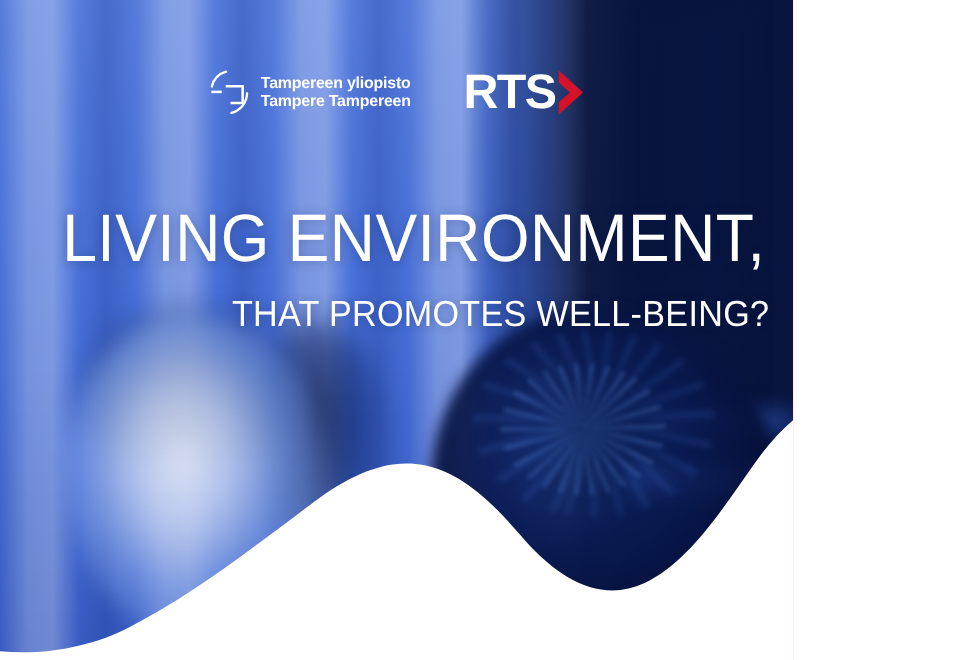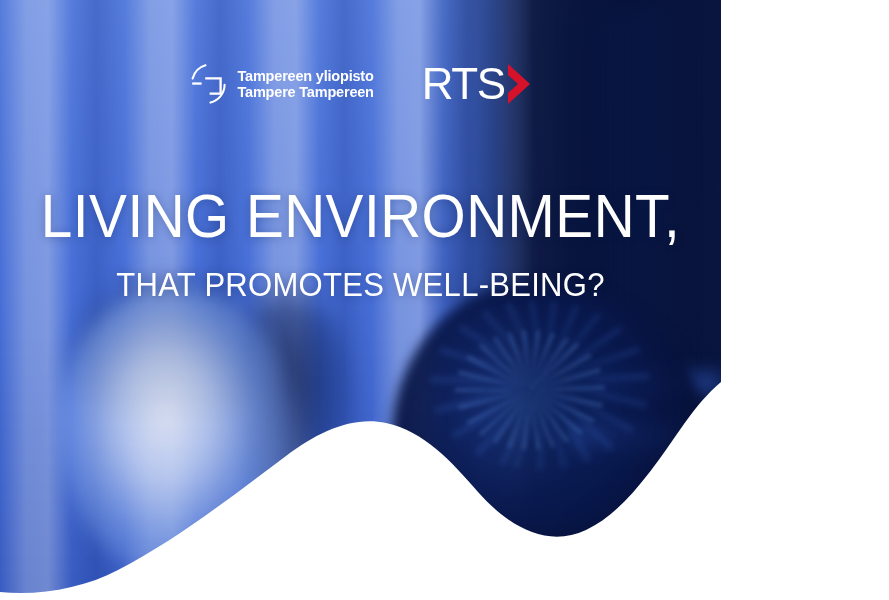--- a/index.html
+++ b/index.html
@@ -182,31 +182,31 @@
     letter-spacing: -0.2px;
     white-space: nowrap;
   }
   .rts-logo {
     display: flex;
     align-items: center;
   }
   .rts-text {
     color: #ffffff;
     font-size: 44px;
-    font-weight: 400;
+    font-weight: 700;
     letter-spacing: -1.5px;
     line-height: 1;
   }
   .rts-chevron { width: 26px; height: 42px; margin-left: 1px; }
 
   
   .headline-block {
     position: absolute;
     left: 0; right: 0; top: 186px;
-    text-align: center;
+    text-align: right;
   }
   .headline {
     color: #ffffff;
     font-size: 61px;
     font-weight: 400;
     letter-spacing: 0.5px;
     line-height: 1;
     margin: 0;
     transform: scaleX(0.93);
     text-shadow: 0 1px 10px rgba(10,26,70,0.30);

